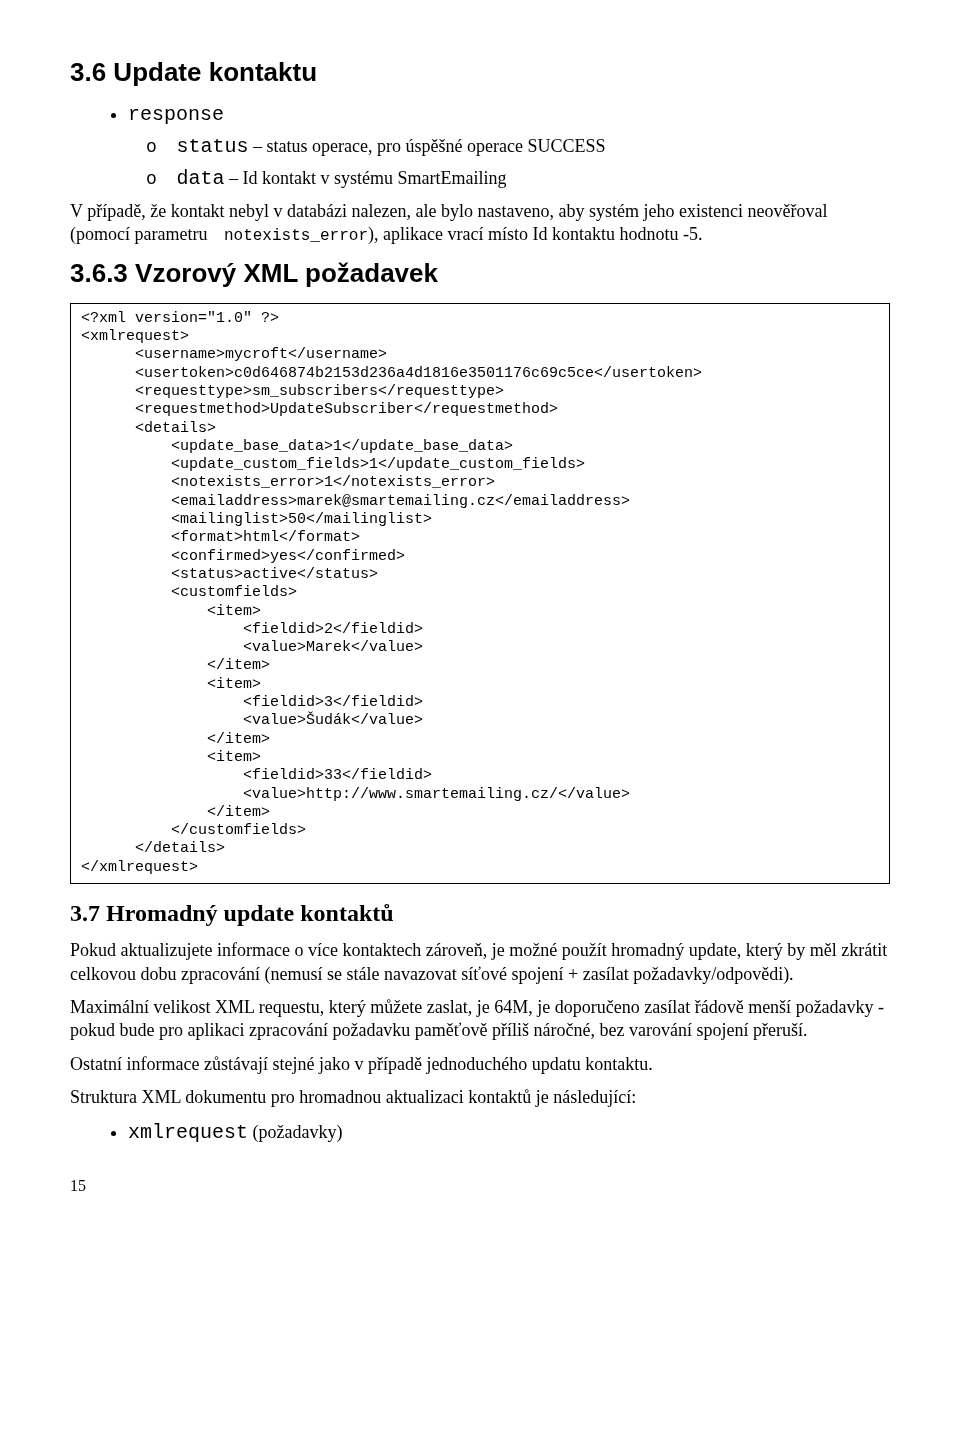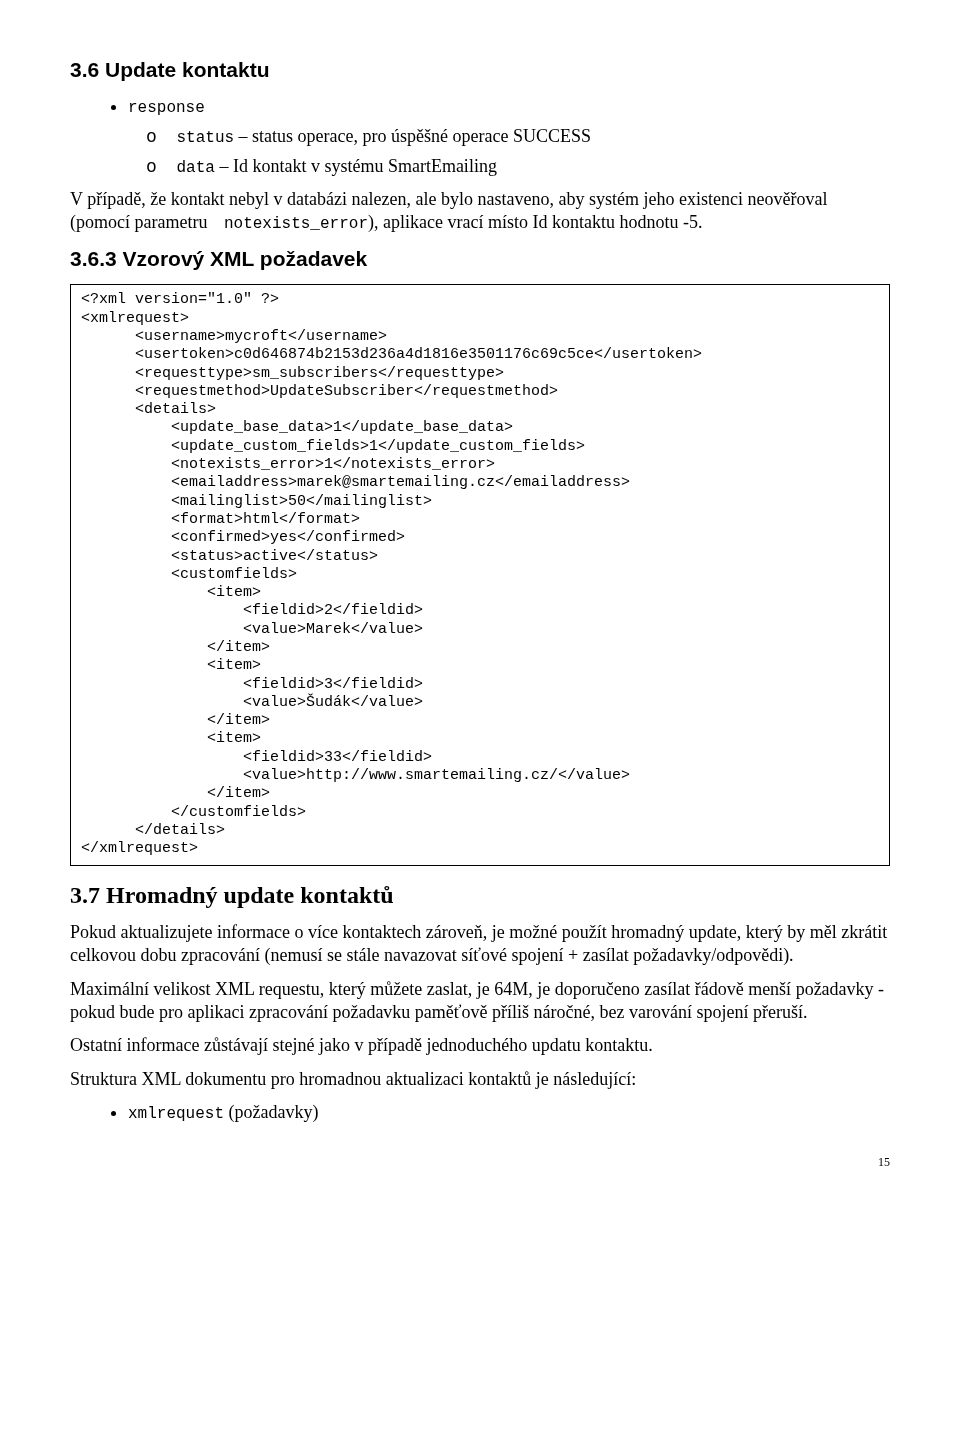--- a/index.html
+++ b/index.html
@@ -8,21 +8,21 @@
     margin: 0 auto;
     padding: 50px 70px 30px 70px;
     color: #000;
     background: #fff;
     font-size: 18px;
     line-height: 1.3;
   }
   h2 {
     font-family: Arial, Helvetica, sans-serif;
     font-weight: bold;
-    font-size: 21px;
+    font-size: 26px;
     margin: 6px 0 12px 0;
   }
   h2.big {
     font-size: 24px;
     margin-top: 14px;
     margin-bottom: 10px;
     font-family: Liberation Serif, serif;
   }
   ul.bullet {
     list-style: disc;
@@ -42,44 +42,44 @@
   }
   ul.sub > li::before {
     content: "o";
     font-family: "Courier New", Courier, monospace;
     display: inline-block;
     width: 26px;
     margin-left: -26px;
   }
   .mono {
     font-family: "Courier New", Courier, monospace;
-    font-size: 16px;
+    font-size: 20px;
   }
   .mono-inline {
     font-family: "Courier New", Courier, monospace;
     font-size: 16px;
     margin-left: 12px;
   }
   p.body {
     margin: 8px 0 10px 0;
   }
   pre.codebox {
     font-family: "Courier New", Courier, monospace;
     font-size: 15px;
     border: 1px solid #000;
     padding: 6px 10px;
     margin: 6px 0 14px 0;
     white-space: pre;
     line-height: 1.22;
     overflow: hidden;
   }
   .pagenum {
-    text-align: right;
+    text-align: left;
     margin-top: 30px;
-    font-size: 12px;
+    font-size: 16px;
   }
 </style>
 </head>
 <body>
 
 <h2>3.6 Update kontaktu</h2>
 
 <ul class="bullet">
   <li>
     <span class="mono">response</span>

